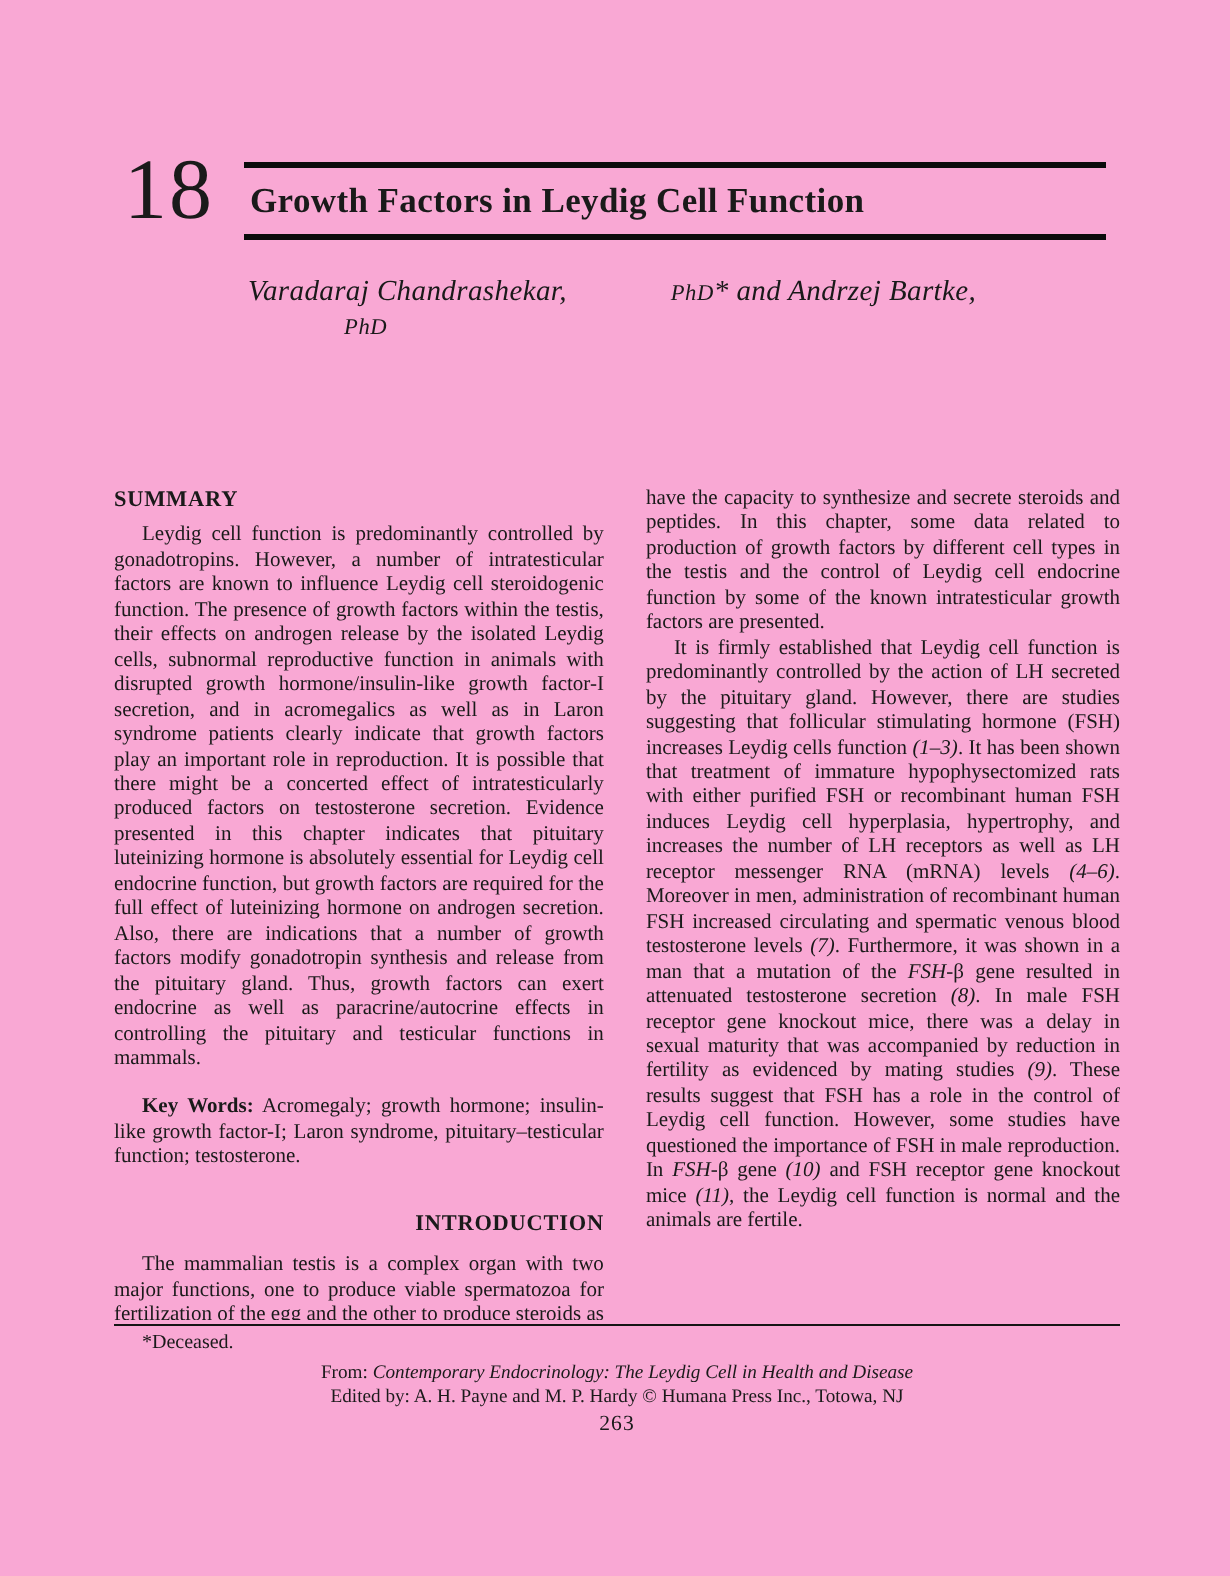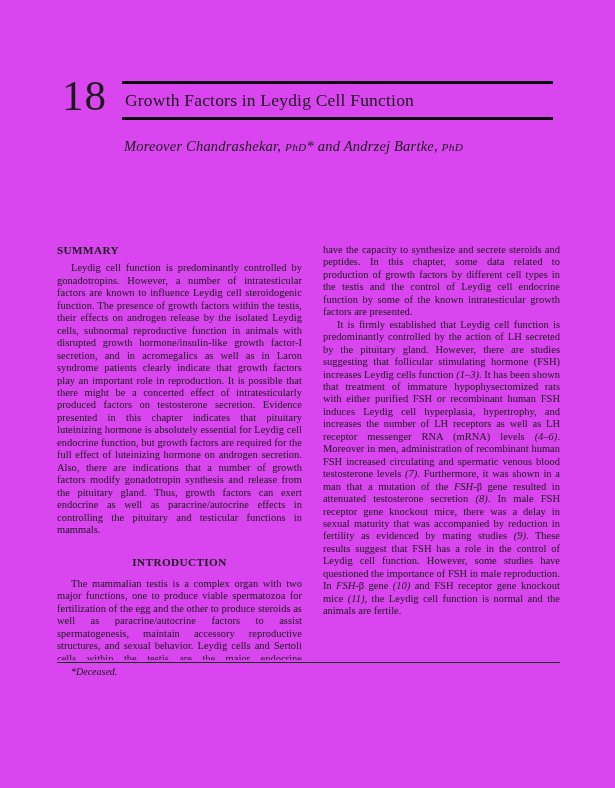--- a/index.html
+++ b/index.html
@@ -4,21 +4,21 @@
 <style>
   html, body {
     margin: 0;
     padding: 0;
     background: #e8e8e8;
   }
   .page {
     position: relative;
     width: 615px;
     height: 788px;
-    background: #d946ef;
+    background: #f9a8d4;
     color: #1a1a1a;
     font-family: "Liberation Serif", "DejaVu Serif", serif;
     overflow: hidden;
     margin: 0 auto;
   }
   
   .chapter-number {
     position: absolute;
     left: 62px;
     top: 74px;
@@ -33,35 +33,36 @@
     top: 81px;
     width: 431px;
     border-top: 3.5px solid #0c0c0c;
     border-bottom: 3.5px solid #0c0c0c;
   }
   .chapter-title {
     margin: 0;
     padding: 6px 0 7px 3px;
     font-size: 17.5px;
     line-height: 1.15;
-    font-weight: normal;
+    font-weight: bold;
     letter-spacing: 0.2px;
   }
   .authors-line {
     position: absolute;
     left: 124px;
     top: 138px;
     width: 431px;
     font-size: 14.5px;
     font-style: italic;
     letter-spacing: 0.2px;
   }
   .seg-sc {
     font-size: 0.78em;
     letter-spacing: 0.3px;
+    margin-left: 48px;
   }
   
   .columns {
     position: absolute;
     left: 57px;
     top: 244px;
     width: 503px;
     height: 416px;
     display: flex;
     gap: 5px;
@@ -78,37 +79,36 @@
   p.indent { text-indent: 14px; }
   p.keywords { margin-top: 12px; }
   .section-heading {
     margin: 0 0 6px 0;
     font-size: 11.2px;
     font-weight: bold;
     letter-spacing: 0.4px;
   }
   .section-heading.centered {
     margin: 20px 0 9px 0;
-    text-align: center;
+    text-align: right;
   }
   
   .footnote-rule {
     position: absolute;
     left: 57px;
     top: 662px;
     width: 503px;
     height: 1.3px;
     background: #151515;
   }
   .deceased-footnote {
     position: absolute;
     left: 71px;
     top: 666px;
     font-size: 10px;
-    font-style: italic;
   }
   .page-footer {
     position: absolute;
     left: 57px;
     top: 681px;
     width: 503px;
     text-align: center;
     font-size: 9.6px;
     line-height: 11.6px;
   }
@@ -123,39 +123,49 @@
 <body>
 
 <div class="page">
 
   <div class="chapter-number">18</div>
 
   <div class="title-block">
     <h1 class="chapter-title">Growth Factors in Leydig Cell Function</h1>
   </div>
 
-  <div class="authors-line"><span style="font-style: italic;">Moreover Chandrashekar, </span><span class="seg-sc" style="font-style: italic;">PhD</span><span style="">* and Andrzej Bartke, </span><span class="seg-sc" style="font-style: italic;">PhD</span></div>
+  <div class="authors-line"><span style="font-style: italic;">Varadaraj Chandrashekar, </span><span class="seg-sc" style="font-style: italic;">PhD</span><span style="">* and Andrzej Bartke, </span><span class="seg-sc" style="font-style: italic;">PhD</span></div>
 
   <div class="columns">
 
     <section class="col-left">
       <h2 class="section-heading">SUMMARY</h2>
 
       <p class="indent">Leydig cell function is predominantly controlled by gonadotropins. However, a number of intratesticular factors are known to influence Leydig cell steroidogenic function. The presence of growth factors within the testis, their effects on androgen release by the isolated Leydig cells, subnormal reproductive function in animals with disrupted growth hormone/insulin-like growth factor-I secretion, and in acromegalics as well as in Laron syndrome patients clearly indicate that growth factors play an important role in reproduction. It is possible that there might be a concerted effect of intratesticularly produced factors on testosterone secretion. Evidence presented in this chapter indicates that pituitary luteinizing hormone is absolutely essential for Leydig cell endocrine function, but growth factors are required for the full effect of luteinizing hormone on androgen secretion. Also, there are indications that a number of growth factors modify gonadotropin synthesis and release from the pituitary gland. Thus, growth factors can exert endocrine as well as paracrine/autocrine effects in controlling the pituitary and testicular functions in mammals.</p>
 
+      <p class="indent keywords">
+        <strong>Key Words:</strong><span> Acromegaly; growth hormone; insulin-like growth factor-I; Laron syndrome, pituitary–testicular function; testosterone.</span>
+      </p>
 
       <h2 class="section-heading centered">INTRODUCTION</h2>
 
       <p class="indent">The mammalian testis is a complex organ with two major functions, one to produce viable spermatozoa for fertilization of the egg and the other to produce steroids as well as paracrine/autocrine factors to assist spermatogenesis, maintain accessory reproductive structures, and sexual behavior. Leydig cells and Sertoli cells within the testis are the major endocrine components, which</p>
     </section>
 
     <section class="col-right">
       <p><span>have the capacity to synthesize and secrete steroids and peptides. In this chapter, some data related to production of growth factors by different cell types in the testis and the control of Leydig cell endocrine function by some of the known intratesticular growth factors are presented.</span></p>
       <p class="indent"><span>It is firmly established that Leydig cell function is predominantly controlled by the action of LH secreted by the pituitary gland. However, there are studies suggesting that follicular stimulating hormone (FSH) increases Leydig cells function </span><span style="font-style: italic;">(1–3)</span><span>. It has been shown that treatment of immature hypophysectomized rats with either purified FSH or recombinant human FSH induces Leydig cell hyperplasia, hypertrophy, and increases the number of LH receptors as well as LH receptor messenger RNA (mRNA) levels </span><span style="font-style: italic;">(4–6)</span><span>. Moreover in men, administration of recombinant human FSH increased circulating and spermatic venous blood testosterone levels </span><span style="font-style: italic;">(7)</span><span>. Furthermore, it was shown in a man that a mutation of the </span><span style="font-style: italic;">FSH</span><span>-β gene resulted in attenuated testosterone secretion </span><span style="font-style: italic;">(8)</span><span>. In male FSH receptor gene knockout mice, there was a delay in sexual maturity that was accompanied by reduction in fertility as evidenced by mating studies </span><span style="font-style: italic;">(9)</span><span>. These results suggest that FSH has a role in the control of Leydig cell function. However, some studies have questioned the importance of FSH in male reproduction. In </span><span style="font-style: italic;">FSH</span><span>-β gene </span><span style="font-style: italic;">(10)</span><span> and FSH receptor gene knockout mice </span><span style="font-style: italic;">(11)</span><span>, the Leydig cell function is normal and the animals are fertile.</span></p>
     </section>
 
   </div>
 
   <div class="footnote-rule"></div>
   <div class="deceased-footnote">*Deceased.</div>
 
+  <footer class="page-footer">
+    <div>
+      <span>From: </span><em>Contemporary Endocrinology: The Leydig Cell in Health and Disease</em>
+    </div>
+    <div>Edited by: A. H. Payne and M. P. Hardy © Humana Press Inc., Totowa, NJ</div>
+    <div class="page-number">263</div>
+  </footer>
 
 </div>
 
 </body></html>

